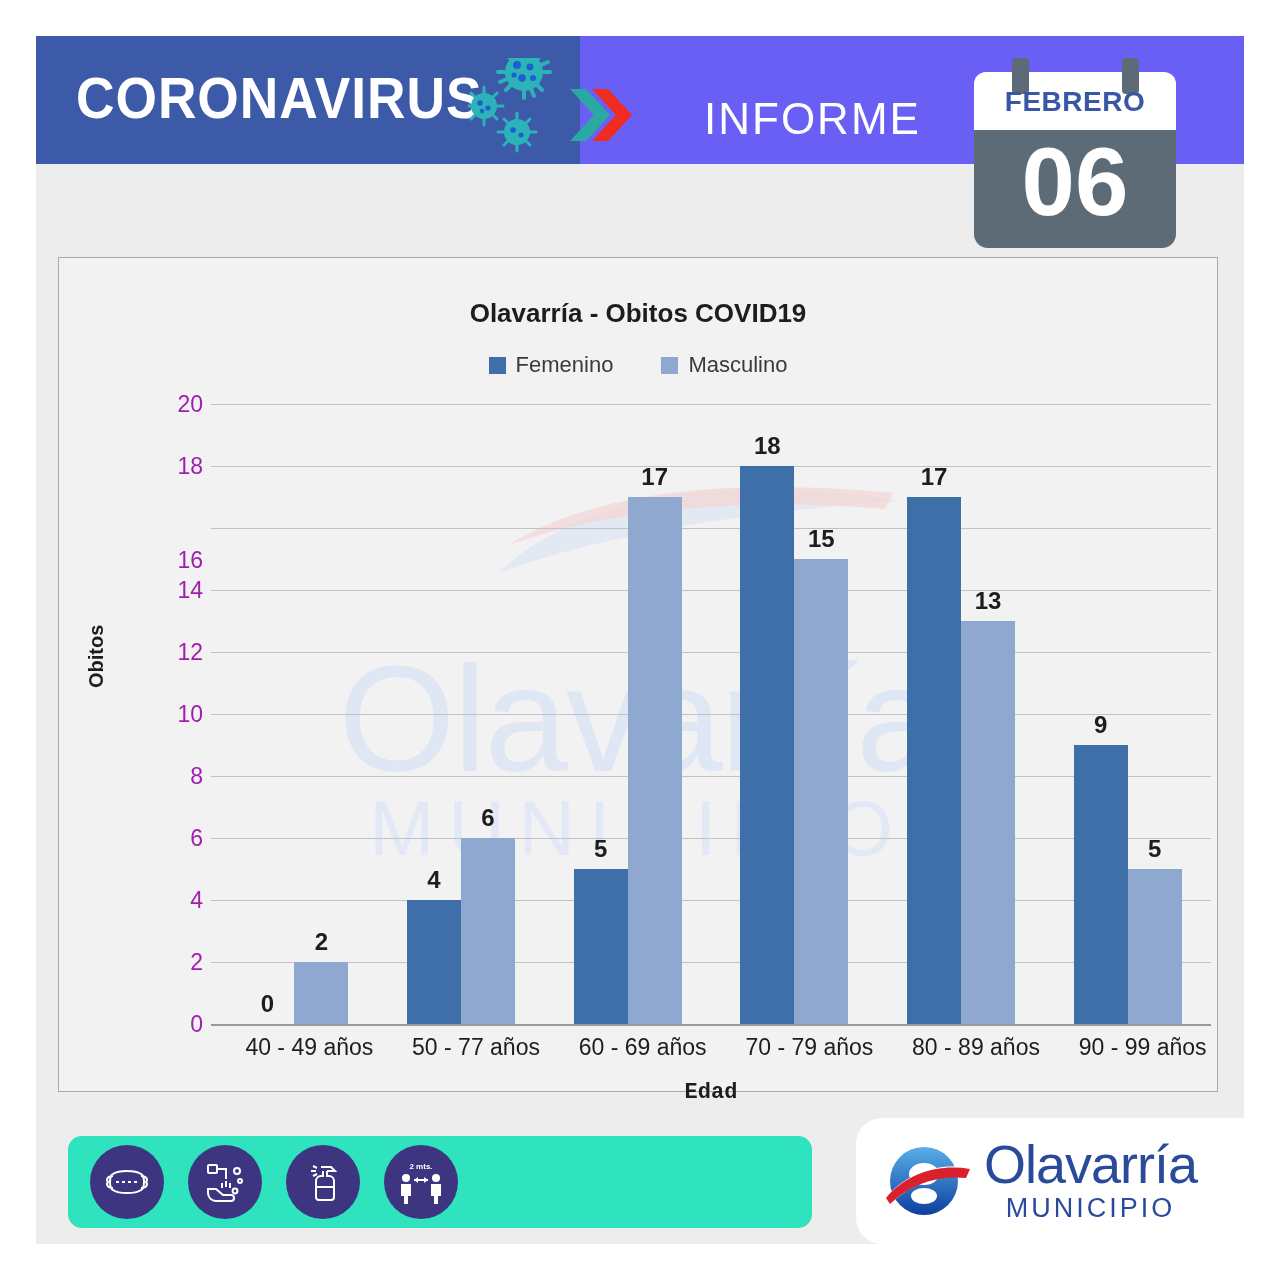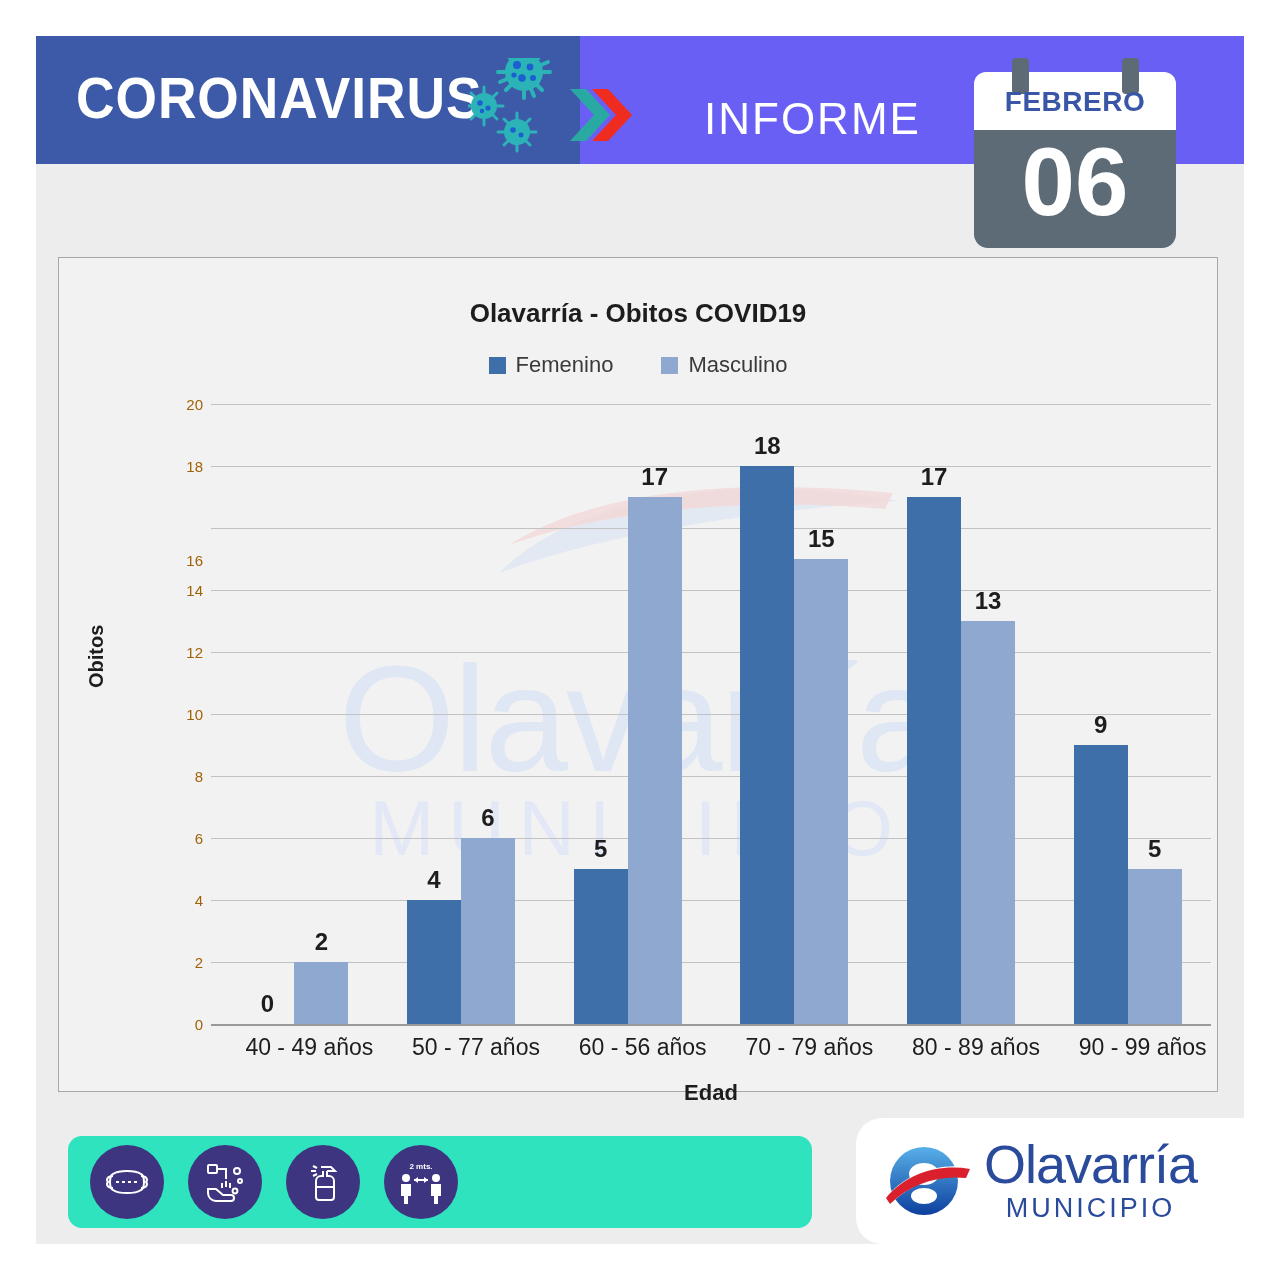--- a/index.html
+++ b/index.html
@@ -116,21 +116,21 @@
     position: absolute;
     left: 152px; top: 146px;
     width: 1000px; height: 620px;
   }
   .gridline {
     position: absolute; left: 0; width: 100%; height: 1px;
     background: #c2c2c2;
   }
   .ytick {
     position: absolute; right: 1008px;
-    font-size: 15px; color: #a16207; transform: translateY(-50%);
+    font-size: 23px; color: #a21caf; transform: translateY(-50%);
     text-align: right; width: 70px;
   }
   .ylabel {
     position: absolute; left: 26px; top: 430px;
     font-size: 20px; font-weight: 700; color: #1d1d1d;
     transform: rotate(-90deg); transform-origin: left top;
     white-space: nowrap;
   }
 
   .groups {
@@ -159,21 +159,21 @@
   .xlabels {
     position: absolute; left: 167px; top: 776px; width: 1000px;
     display: flex;
   }
   .xlabel {
     flex: 1 1 0; text-align: center;
     font-size: 23px; color: #1d1d1d;
   }
   .xaxis-title {
     position: absolute; left: 152px; top: 822px; width: 1000px;
-    text-align: center; font-size: 22px; font-weight: 700; color: #1d1d1d;
+    text-align: center; font-size: 22px; font-weight: 700; color: #1d1d1d; font-family: Liberation Mono, monospace;
   }
 
   
   .prevention-bar {
     position: absolute; left: 32px; top: 1100px;
     width: 744px; height: 92px;
     background: #2ee3bd; border-radius: 14px;
     display: flex; align-items: center; gap: 24px; padding-left: 22px;
   }
   .prev-circle {
@@ -400,21 +400,21 @@
               <div class="bar-value" style="bottom: 161px;">5</div>
             </div>
           </div>
         </div>
     </div>
 
     <div class="xaxis-line"></div>
     <div class="xlabels" id="xlabels">
         <div class="xlabel">40 - 49 años</div>
         <div class="xlabel">50 - 77 años</div>
-        <div class="xlabel">60 - 56 años</div>
+        <div class="xlabel">60 - 69 años</div>
         <div class="xlabel">70 - 79 años</div>
         <div class="xlabel">80 - 89 años</div>
         <div class="xlabel">90 - 99 años</div>
       </div>
     <div class="xaxis-title">Edad</div>
   </div>
 
   <div class="prevention-bar">
     <div class="prev-circle">
       <svg width="48" height="40" viewBox="0 0 48 40" fill="none" stroke="#ffffff" stroke-width="2">

